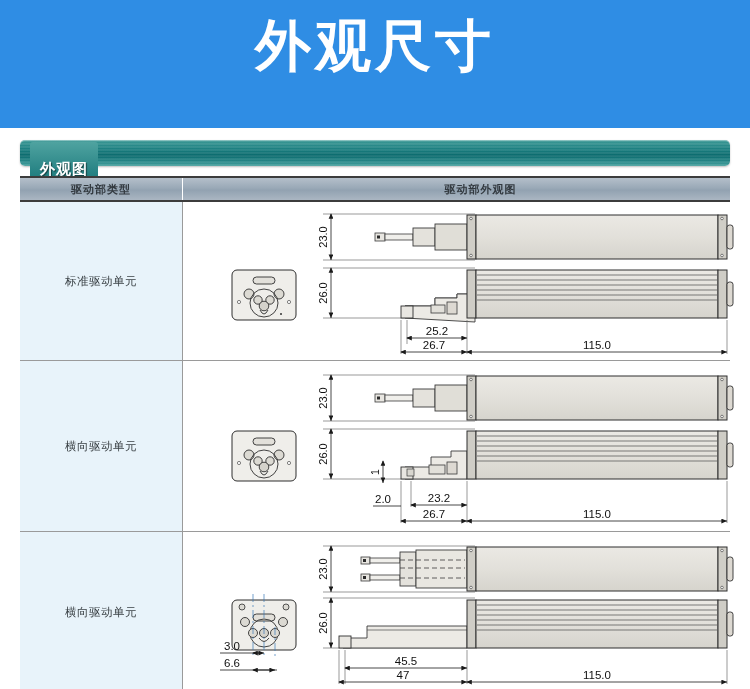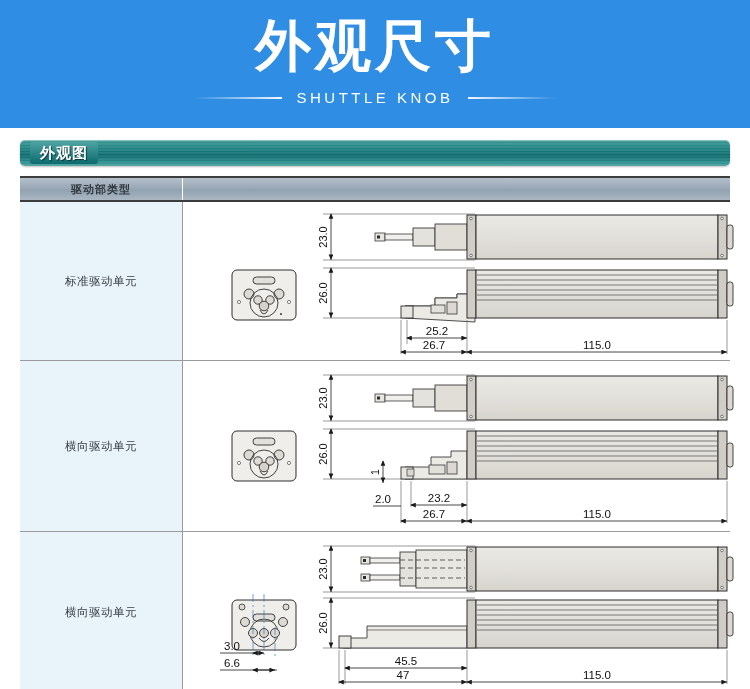--- a/index.html
+++ b/index.html
@@ -82,21 +82,21 @@
         rgba(255,255,255,0.00) 3px),
       linear-gradient(to bottom, #3e9a97 0%, #1c7f80 35%, #0b6a6d 60%, #2a8b8b 85%, #4aa3a0 100%);
     box-shadow: inset 0 1px 0 rgba(255,255,255,0.35), 0 1px 2px rgba(0,0,0,0.25);
   }
   .section-title {
     position: absolute;
     left: 10px;
     top: 2px;
     height: 22px;
     line-height: 22px;
-    padding: 0 10px;
+    padding: 16px 10px;
     color: #ffffff;
     font-size: 15px;
     font-weight: bold;
     letter-spacing: 1px;
     font-family: "DejaVu Sans", "Liberation Sans", sans-serif;
     text-shadow: 1px 1px 1px rgba(0,0,0,0.55);
     background: linear-gradient(to bottom, #4fa3a0 0%, #2b8687 50%, #0d6b6e 100%);
     border-radius: 3px;
   }
 
@@ -162,36 +162,32 @@
     position: absolute;
     left: 0; top: 0; right: 0; bottom: 0;
   }
   .drawing svg { display: block; }
 </style>
 </head>
 <body>
 
 <div class="banner">
   <div class="banner-title">外观尺寸</div>
-  <div class="banner-sub-wrap">
-    <span class="banner-rule"></span>
-    <span class="banner-sub">SHUTTLE KNOB</span>
-    <span class="banner-rule right"></span>
-  </div>
 </div>
 
 <div class="section-wrap">
   <div class="section-bar"></div>
   <div class="section-title">外观图</div>
 </div>
 
 <div class="table">
 
   <div class="thead">
     <div class="th th-type">驱动部类型</div>
+    <div class="th th-draw">驱动部外观图</div>
   </div>
 
   <div class="trow">
     <div class="td-type">标准驱动单元</div>
     <div class="td-draw r1">
       <div class="drawing">
         <svg width="547" height="158" viewBox="0 0 547 158" xmlns="http://www.w3.org/2000/svg">
           <defs>
             <linearGradient id="bodyg" x1="0" y1="0" x2="0" y2="1">
               <stop offset="0%" stop-color="#ebe9e4"></stop>

